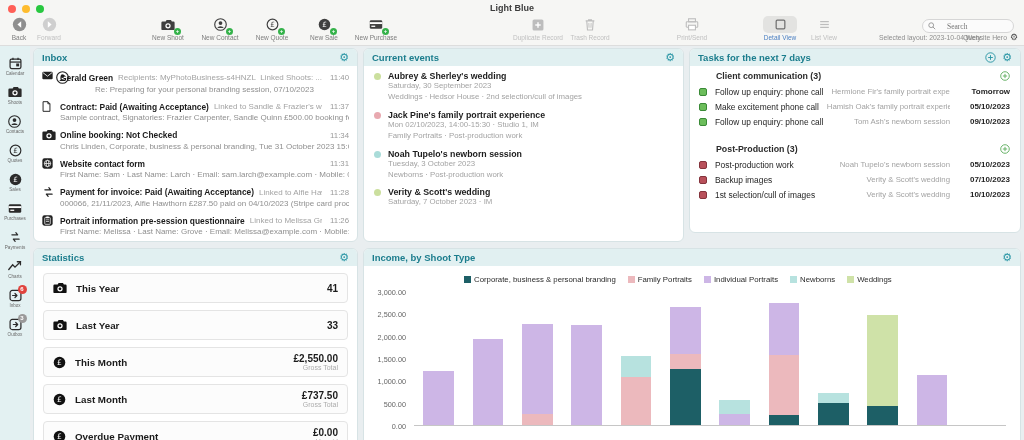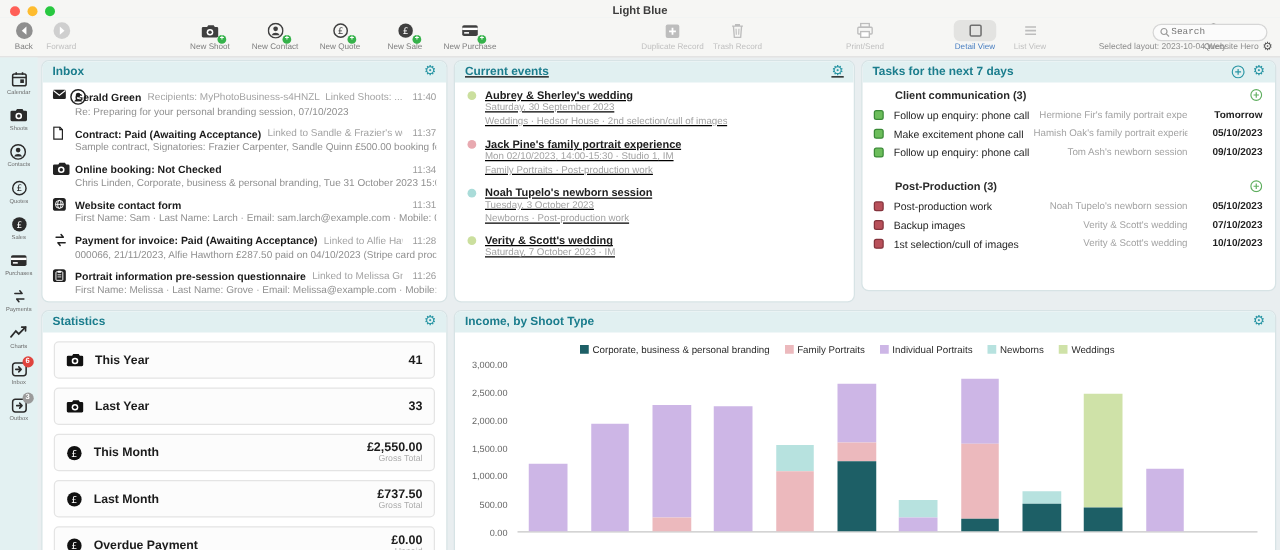--- a/index.html
+++ b/index.html
@@ -21,46 +21,46 @@
   .tb-btn.disabled .lbl { color:#c0c0c0; }
   .tb-btn.selected .ic { background:#e3e3e1; border-radius:5px; width:34px; }
   .tb-btn.selected .lbl { color:#4a7fc1; }
   .plus-badge { position:absolute; right:-3px; bottom:-2px; width:7px; height:7px; background:#35b24a; border-radius:50%; color:#fff; font-size:6px; line-height:7px; text-align:center; font-weight:bold; }
   #tb-nav{ margin-left:4px; } #tb-nav .tb-btn{ width:30px; }
   #tb-new{ margin-left:78px; } #tb-record{ margin-left:110px; } #tb-print{ margin-left:50px; }
   #tb-views{ margin-left:40px; } #tb-views .tb-btn{ width:44px; }
   #tb-tools-q{ margin-left:100px; }
   .tb-search { position:absolute; right:10px; top:5px; width:92px; height:14px; border:1px solid #d6d6d6; border-radius:7px; background:#fbfbfb; display:flex; align-items:center; padding:0 5px; }
   .tb-search svg { flex:0 0 auto; }
-  .tb-search input { border:none; outline:none; background:transparent; font-size:7.5px; color:#555; width:70px; margin-left:1px; font-family:Liberation Mono, monospace; }
+  .tb-search input { border:none; outline:none; background:transparent; font-size:7.5px; color:#555; width:70px; margin-left:11px; font-family:Liberation Serif, serif; }
   .layout-line { position:absolute; right:6px; top:32px; font-size:6.8px; color:#8d8d8d; display:flex; align-items:center; gap:3px; z-index:5; }
   .layout-line .gear { color:#4c4c4c; font-size:9px; }
 
   
   .sidebar { position:absolute; left:0; top:46px; width:30px; height:394px; background:#e3f1f2; display:flex; flex-direction:column; align-items:center; padding-top:10px; }
   .side-item { display:flex; flex-direction:column; align-items:center; margin-bottom:9px; position:relative; cursor:default; }
   .side-item .ic { color:#2b2b2b; height:14px; display:flex; align-items:center; justify-content:center; }
   .side-item .lbl { font-size:4.6px; color:#6a6a6a; margin-top:1px; }
   .side-badge { position:absolute; top:-3px; right:-5px; min-width:9px; height:9px; border-radius:5px; color:#fff; font-size:6px; line-height:9px; text-align:center; font-weight:bold; padding:0 1px; }
 
   
   .panel { position:absolute; background:#fff; border:1px solid #d7e3e5; border-radius:6px; overflow:hidden; }
   .panel-head { height:17px; background:#e1f0f1; display:flex; align-items:center; padding:0 8px; }
   .panel-head .pt { font-size:9.5px; font-weight:bold; color:#1b7d8d; flex:1; }
   .panel-head .gear { color:#2a96a5; font-size:11px; line-height:11px; cursor:default; }
   .panel-head .addc { color:#35a04a; margin-right:6px; cursor:default; display:flex; }
 
   #inbox-panel   { left:33px;  top:48px;  width:325px; height:194px; }
-  #events-panel  { left:363px; top:48px;  width:321px; height:194px;text-decoration:underline; }
+  #events-panel  { left:363px; top:48px;  width:321px; height:194px; }
   #tasks-panel   { left:689px; top:48px;  width:332px; height:185px; }
   #stats-panel   { left:33px;  top:248px; width:325px; height:200px; }
   #chart-panel   { left:363px; top:248px; width:658px; height:200px; }
 
   
-  .inbox-row { padding:5px 8px 2px 8px; cursor:default; }
+  .inbox-row { padding:5px 8px 2px 8px; cursor:default;text-align:center; }
   .in-l1 { display:flex; align-items:center; }
   .in-icons { display:flex; gap:3px; width:18px; flex:0 0 auto; color:#222; }
   .in-title { font-size:8.4px; font-weight:bold; color:#1b1b1b; white-space:nowrap; }
   .in-suffix { font-size:8px; color:#a3a3a3; margin-left:5px; white-space:nowrap; overflow:hidden; flex:1 1 auto; }
   .in-note { font-size:8px; color:#a3a3a3; white-space:nowrap; margin-left:4px; }
   .in-time { font-size:7.8px; color:#9a9a9a; margin-left:8px; flex:0 0 auto; }
   .in-l2 { font-size:8px; color:#8f8f8f; margin:1px 0 0 18px; white-space:nowrap; overflow:hidden; }
 
   
   .event-row { display:flex; padding:5px 10px 2px 10px; cursor:default; }

